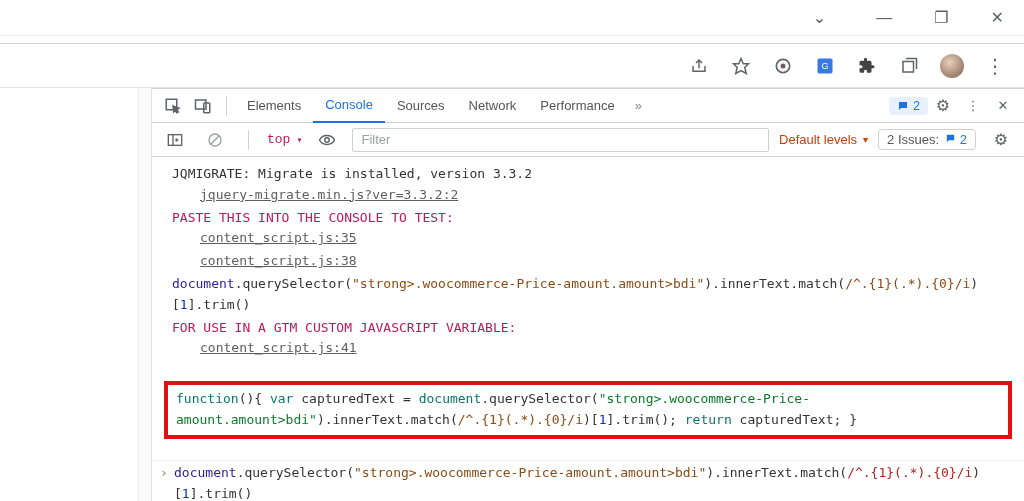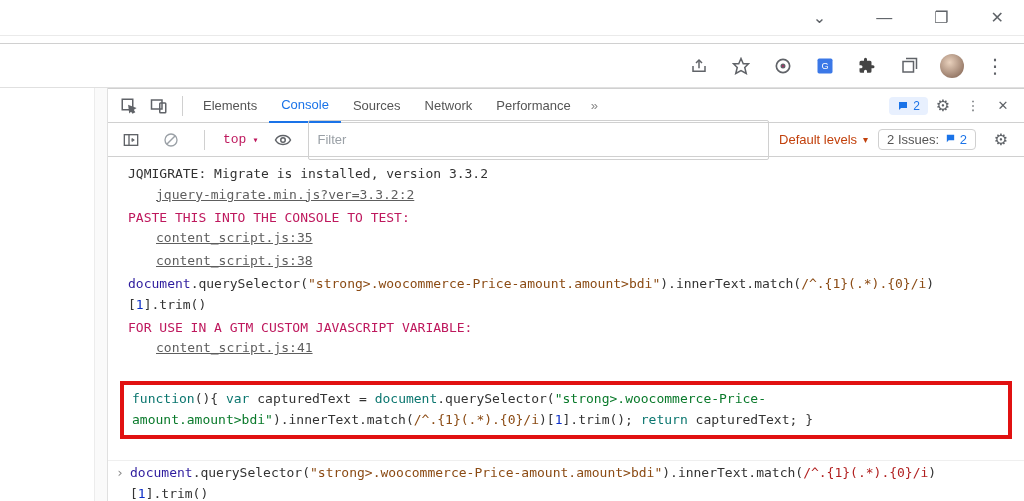--- a/index.html
+++ b/index.html
@@ -35,21 +35,21 @@
   align-items: center;
   justify-content: flex-end;
   gap: 20px;
   padding-right: 18px;
   border-bottom: 1px solid #e0e0e0;
   color: #606368;
 }
 .tb-icon { width: 22px; height: 22px; display: inline-flex; align-items: center; justify-content: center; font-size: 18px; }
 .avatar { width: 24px; height: 24px; border-radius: 50%; background: radial-gradient(circle at 40% 35%, #e9d1bd, #7a5b4a); }
 .kebab { font-size: 20px; letter-spacing: 0; }
-.main-area { display: flex; height: calc(501px - 36px - 8px - 44px); }
+.main-area { display: flex; height: calc(501px - 36px - 8px - 44px); padding-left: 44px; }
 .left-empty { width: 108px; border-right: 1px solid #e0e0e0; background: #fff; position: relative; }
 .left-empty::after { content: ""; position: absolute; right: 0; top: 0; bottom: 0; width: 12px; background: #fafafa; border-left: 1px solid #ececec; }
 .scroll-up { position: absolute; right: 2px; top: 2px; font-size: 9px; color: #7a7a7a; }
 .devtools { flex: 1; display: flex; flex-direction: column; border-top: 1px solid #d0d0d0; }
 .dt-tabs {
   height: 34px;
   display: flex;
   align-items: center;
   border-bottom: 1px solid #d0d0d0;
   padding: 0 6px;
@@ -65,21 +65,21 @@
   display: inline-flex; align-items: center; gap: 4px;
   background: #e8f0fe; color: #1a73e8; border-radius: 4px;
   padding: 2px 8px; font-size: 12px;
 }
 .dt-filterbar {
   height: 34px; display: flex; align-items: center; gap: 10px;
   border-bottom: 1px solid #d0d0d0; padding: 0 8px; color: #555;
 }
 .ctx-select { display: inline-flex; align-items: center; gap: 4px; color: #be185d; font-family: Liberation Mono, monospace; }
 .filter-input {
-  flex: 1; height: 40px; border: 1px solid #d0d0d0; border-radius: 2px;
+  flex: 1; height: 24px; border: 1px solid #d0d0d0; border-radius: 2px;
   padding: 0 8px; color: #9aa0a6; display: inline-flex; align-items: center;
 }
 .levels { display: inline-flex; align-items: center; gap: 4px; color: #c2410c; }
 .issues { display: inline-flex; align-items: center; gap: 6px; border: 1px solid #d0d0d0; border-radius: 4px; padding: 2px 8px; color: #555; }
 .issues .blue { color: #1a73e8; font-weight: 500; }
 .gear { font-size: 16px; color: #5f6368; }
 .console-body {
   flex: 1; overflow: auto; font-family: Menlo, Consolas, monospace;
   font-size: 13px; line-height: 1.6; padding: 6px 0 12px;
 }

